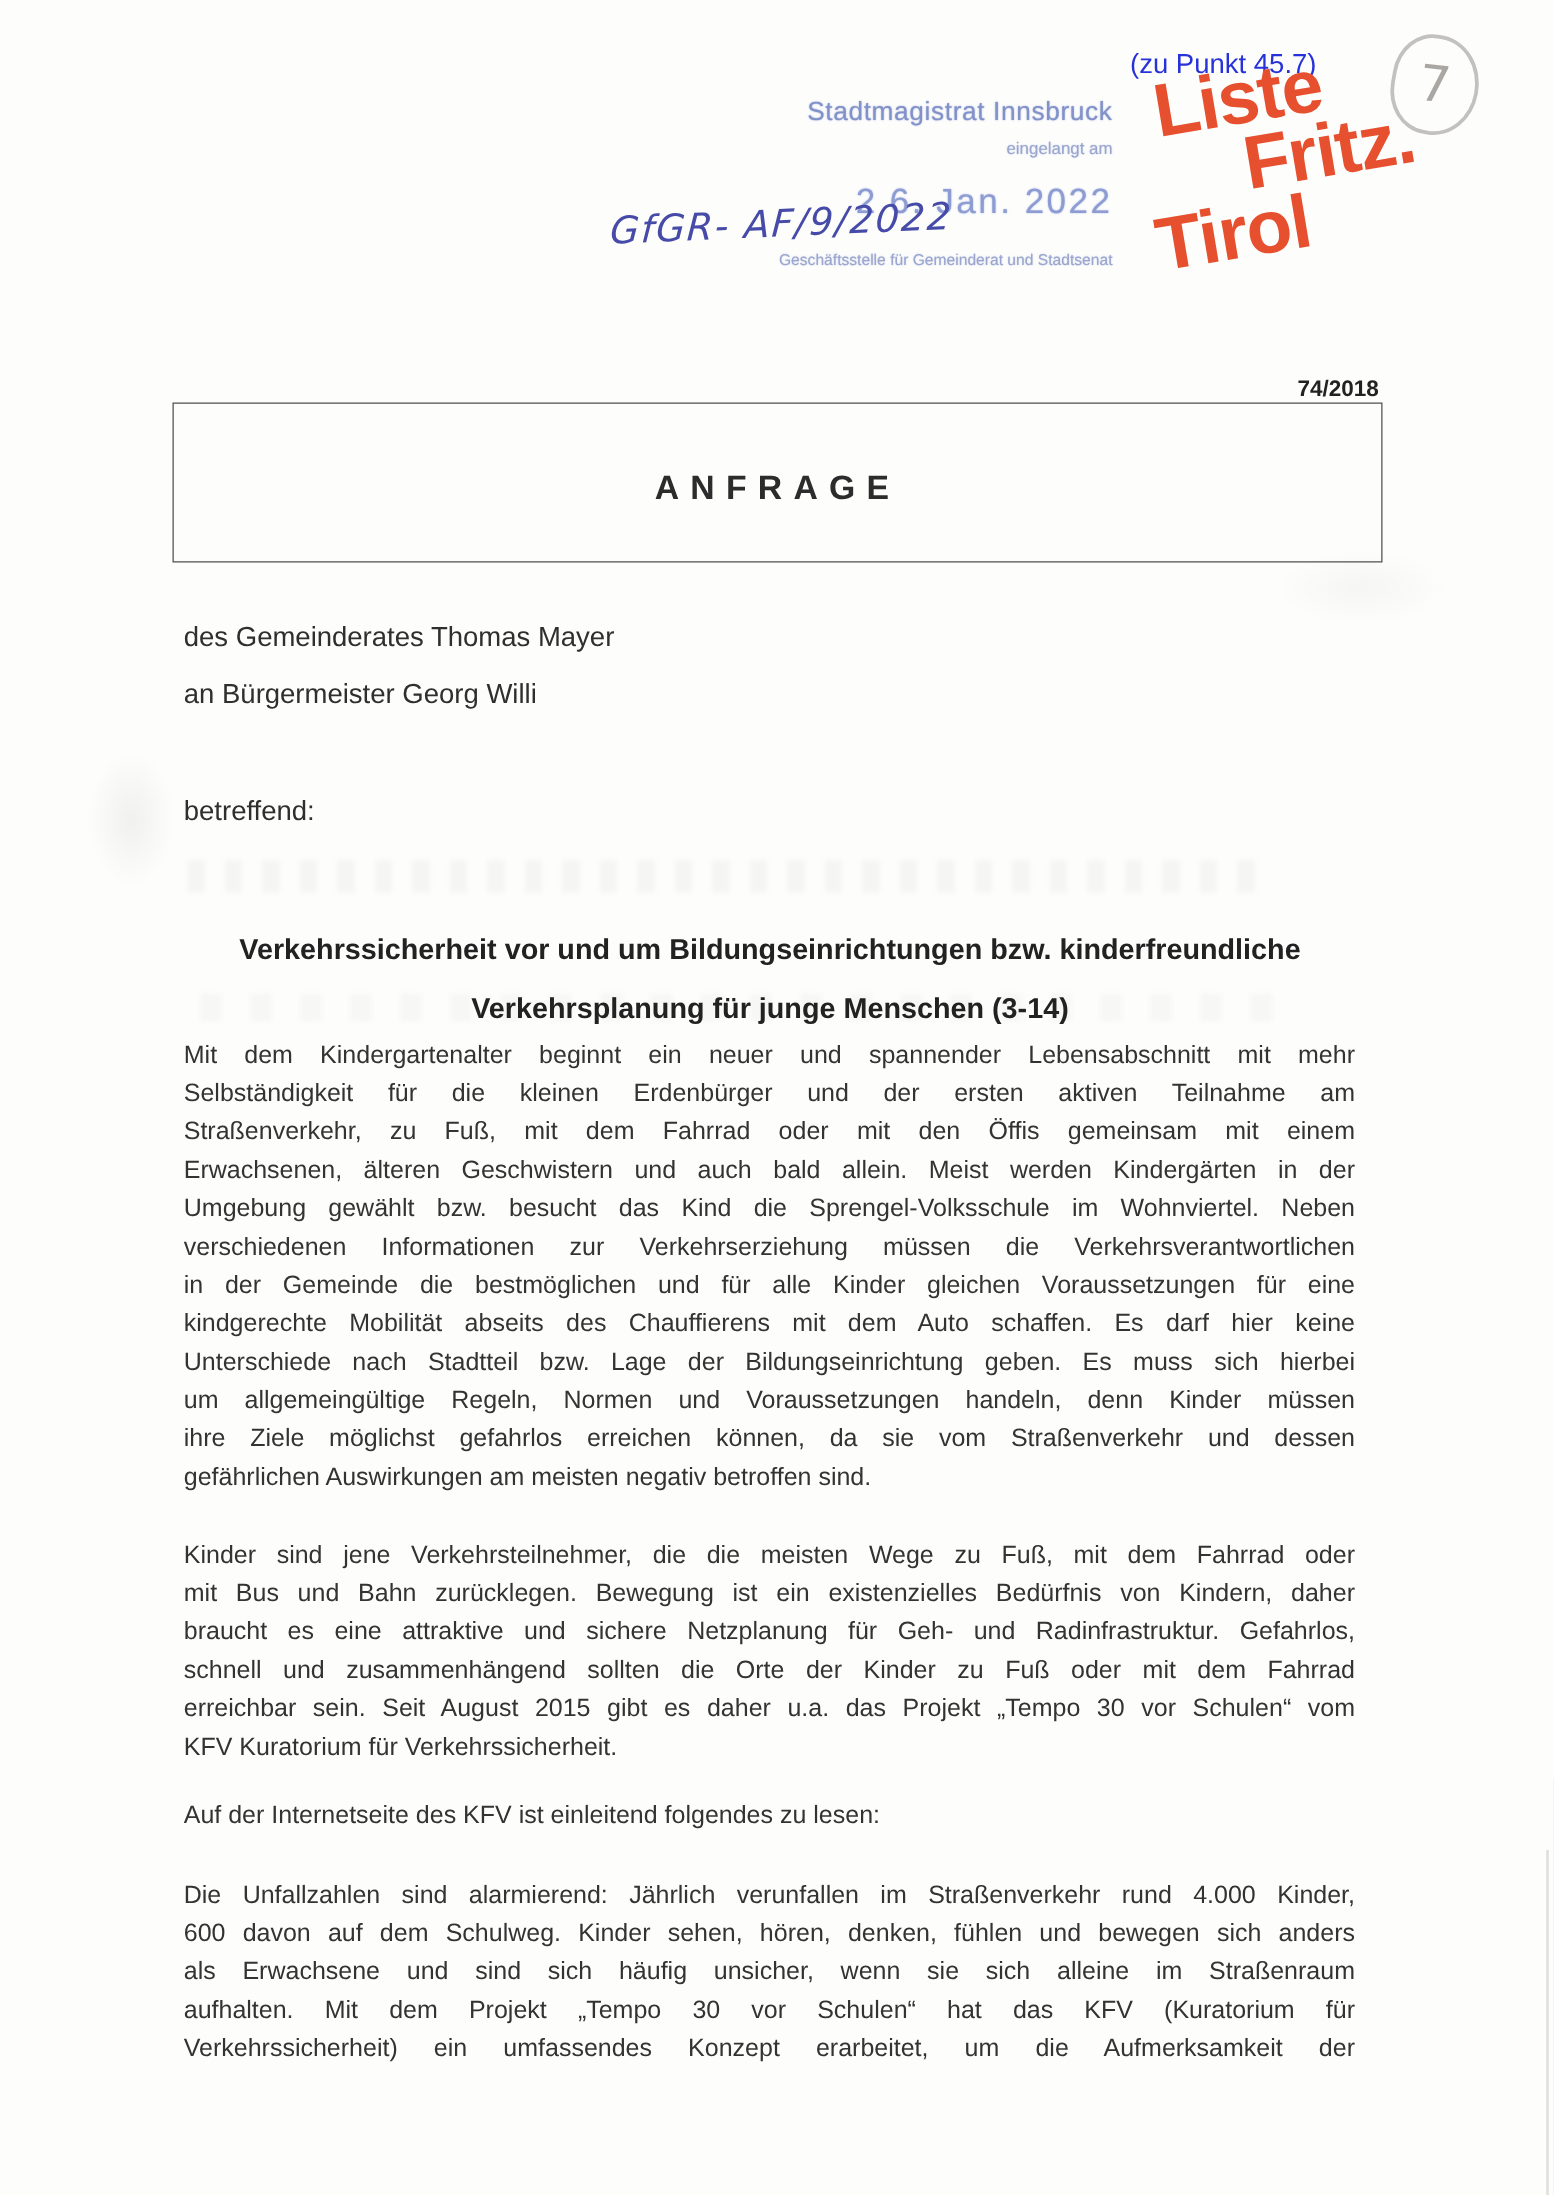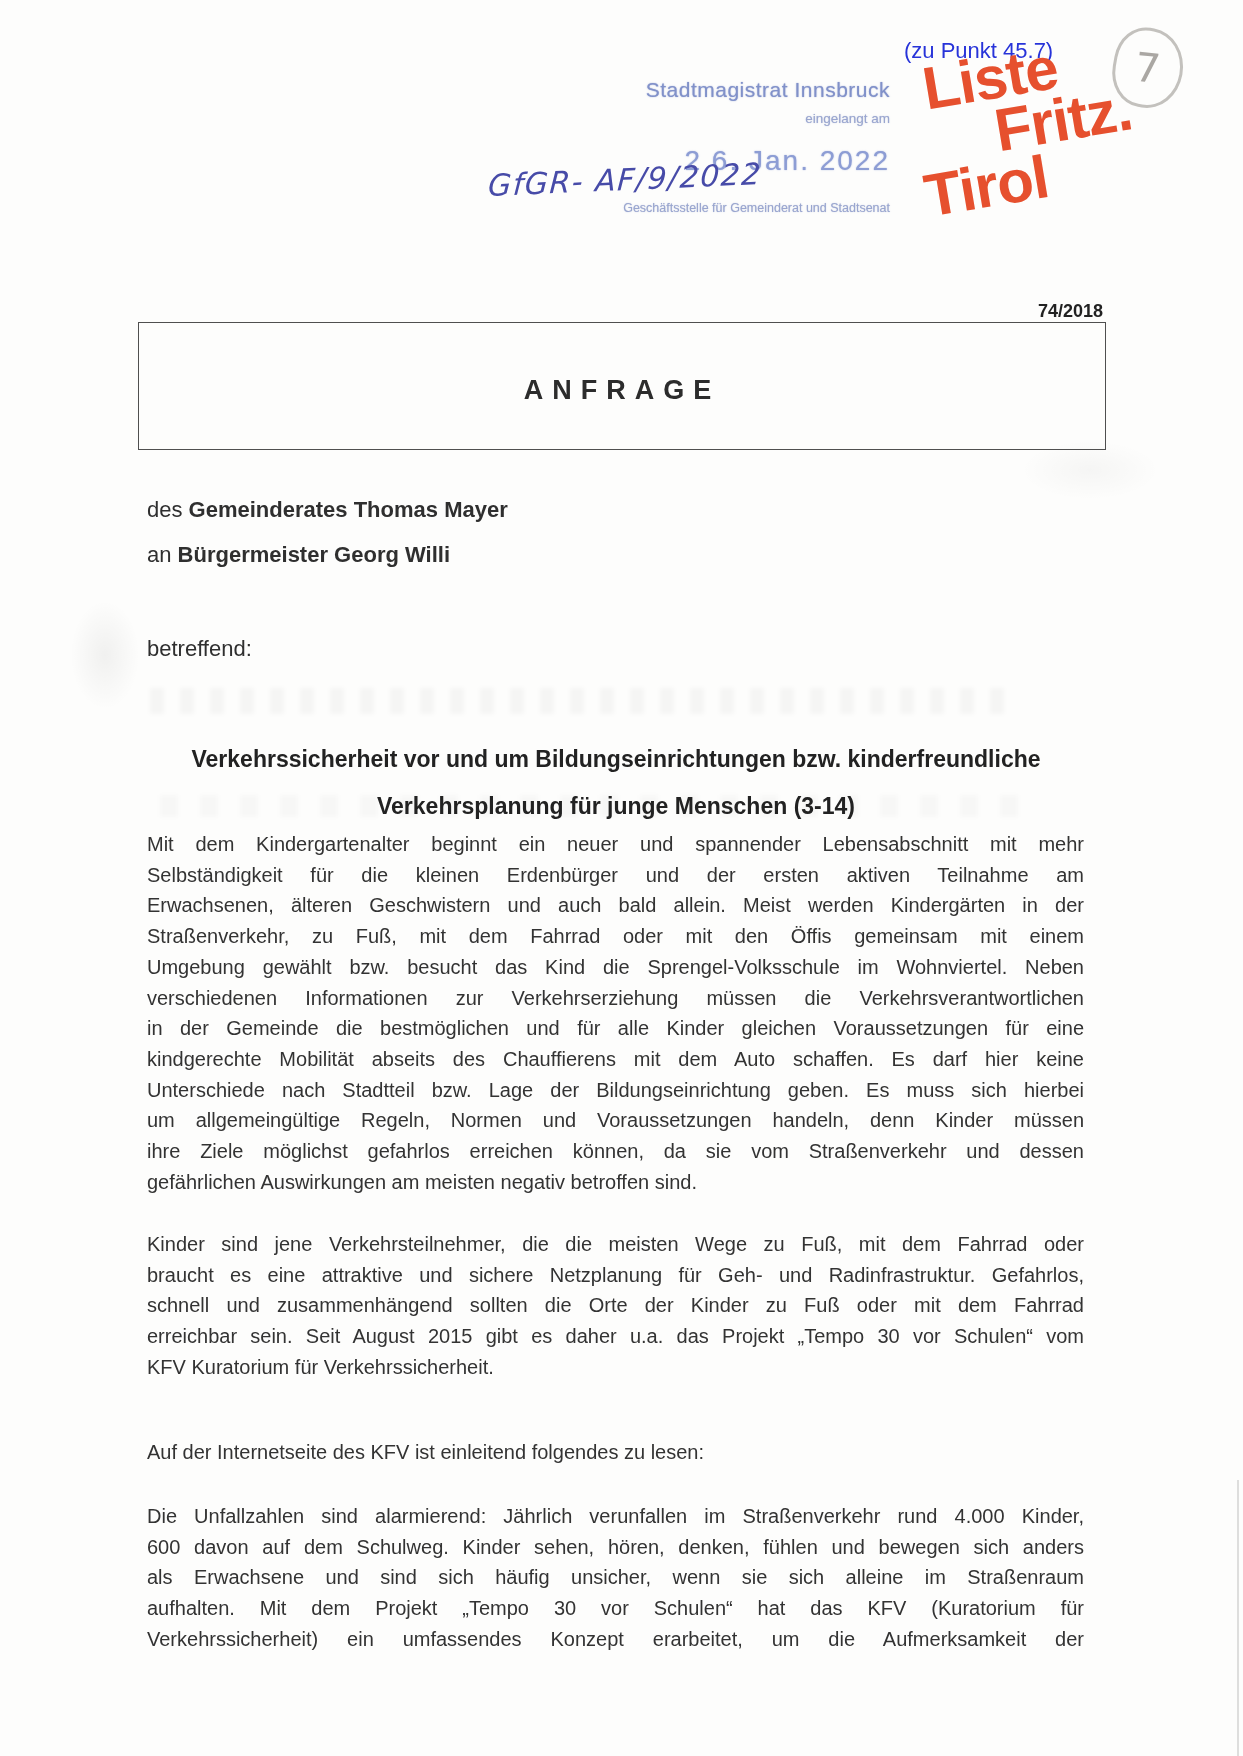--- a/index.html
+++ b/index.html
@@ -54,21 +54,21 @@
 
   
   .doc-num { position:absolute; right:140px; top:301px; font-size:18px; font-weight:bold; color:#222; }
   .anfrage-box { position:absolute; left:138px; top:322px; width:966px; height:126px;
                  border:1.5px solid #4f4f4f; text-align:center; }
   .anfrage-box span { display:inline-block; margin-top:52px; font-size:27px; font-weight:bold;
                  letter-spacing:9px; color:#2c2c2c; }
 
   
   .addr { position:absolute; left:147px; font-size:22px; color:#2f2f2f; }
-  .addr b { font-weight:bold;margin-top:32px; }
+  .addr b { font-weight:normal;margin-top:32px; }
   .from-line { top:497px; }
   .to-line   { top:542px; }
   .betreff   { position:absolute; left:147px; top:636px; font-size:22px; color:#2f2f2f; }
 
   
   .title { position:absolute; left:140px; top:736px; width:952px; font-size:23px; font-weight:bold;
            color:#222; line-height:47px; }
   .title > div { text-align:center; white-space:nowrap; }
 
   
@@ -125,33 +125,34 @@
   <div class="betreff">betreffend:</div>
 
   <div class="title">
       <div>Verkehrssicherheit vor und um Bildungseinrichtungen bzw. kinderfreundliche</div>
       <div>Verkehrsplanung für junge Menschen (3-14)</div>
     </div>
 
   <div class="para p1 end-left">
       <div>Mit dem Kindergartenalter beginnt ein neuer und spannender Lebensabschnitt mit mehr</div>
       <div>Selbständigkeit für die kleinen Erdenbürger und der ersten aktiven Teilnahme am</div>
+      <div>Straßenverkehr, zu Fuß, mit dem Fahrrad oder mit den Öffis gemeinsam mit einem</div>
       <div>Erwachsenen, älteren Geschwistern und auch bald allein. Meist werden Kindergärten in der</div>
-      <div>Straßenverkehr, zu Fuß, mit dem Fahrrad oder mit den Öffis gemeinsam mit einem</div>
       <div>Umgebung gewählt bzw. besucht das Kind die Sprengel-Volksschule im Wohnviertel. Neben</div>
       <div>verschiedenen Informationen zur Verkehrserziehung müssen die Verkehrsverantwortlichen</div>
       <div>in der Gemeinde die bestmöglichen und für alle Kinder gleichen Voraussetzungen für eine</div>
       <div>kindgerechte Mobilität abseits des Chauffierens mit dem Auto schaffen. Es darf hier keine</div>
       <div>Unterschiede nach Stadtteil bzw. Lage der Bildungseinrichtung geben. Es muss sich hierbei</div>
       <div>um allgemeingültige Regeln, Normen und Voraussetzungen handeln, denn Kinder müssen</div>
       <div>ihre Ziele möglichst gefahrlos erreichen können, da sie vom Straßenverkehr und dessen</div>
       <div>gefährlichen Auswirkungen am meisten negativ betroffen sind.</div>
     </div>
   <div class="para p2 end-left">
       <div>Kinder sind jene Verkehrsteilnehmer, die die meisten Wege zu Fuß, mit dem Fahrrad oder</div>
+      <div>mit Bus und Bahn zurücklegen. Bewegung ist ein existenzielles Bedürfnis von Kindern, daher</div>
       <div>braucht es eine attraktive und sichere Netzplanung für Geh- und Radinfrastruktur. Gefahrlos,</div>
       <div>schnell und zusammenhängend sollten die Orte der Kinder zu Fuß oder mit dem Fahrrad</div>
       <div>erreichbar sein. Seit August 2015 gibt es daher u.a. das Projekt „Tempo 30 vor Schulen“ vom</div>
       <div>KFV Kuratorium für Verkehrssicherheit.</div>
     </div>
   <div class="p3">Auf der Internetseite des KFV ist einleitend folgendes zu lesen:</div>
   <div class="para p4">
       <div>Die Unfallzahlen sind alarmierend: Jährlich verunfallen im Straßenverkehr rund 4.000 Kinder,</div>
       <div>600 davon auf dem Schulweg. Kinder sehen, hören, denken, fühlen und bewegen sich anders</div>
       <div>als Erwachsene und sind sich häufig unsicher, wenn sie sich alleine im Straßenraum</div>

